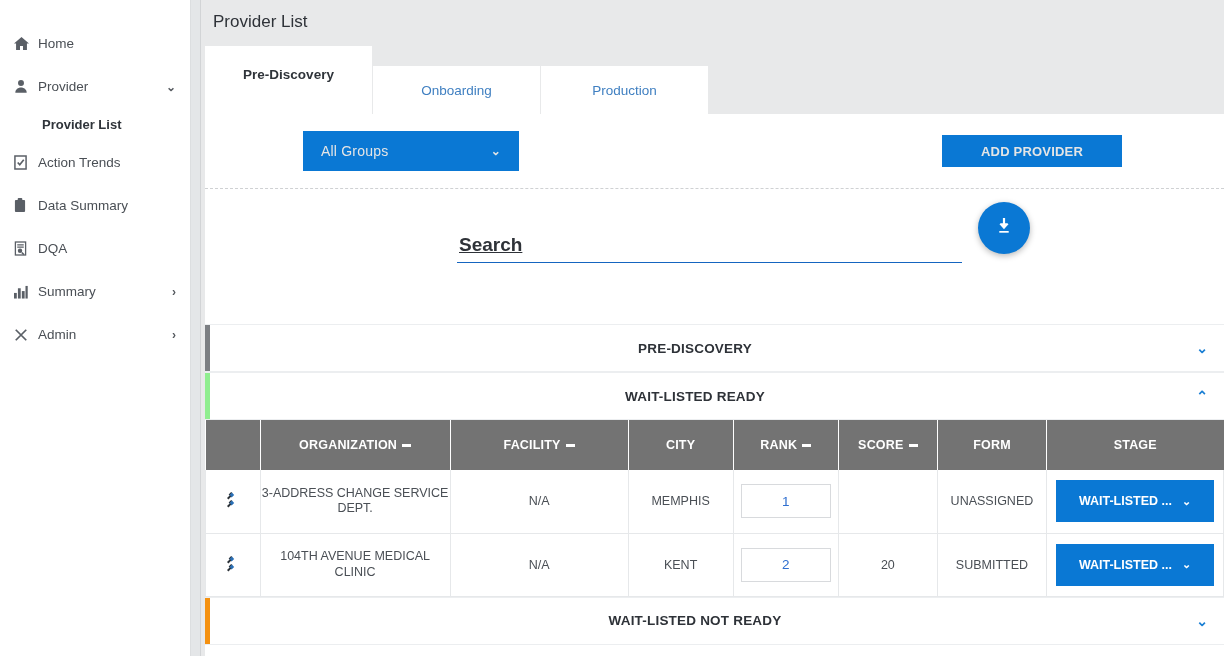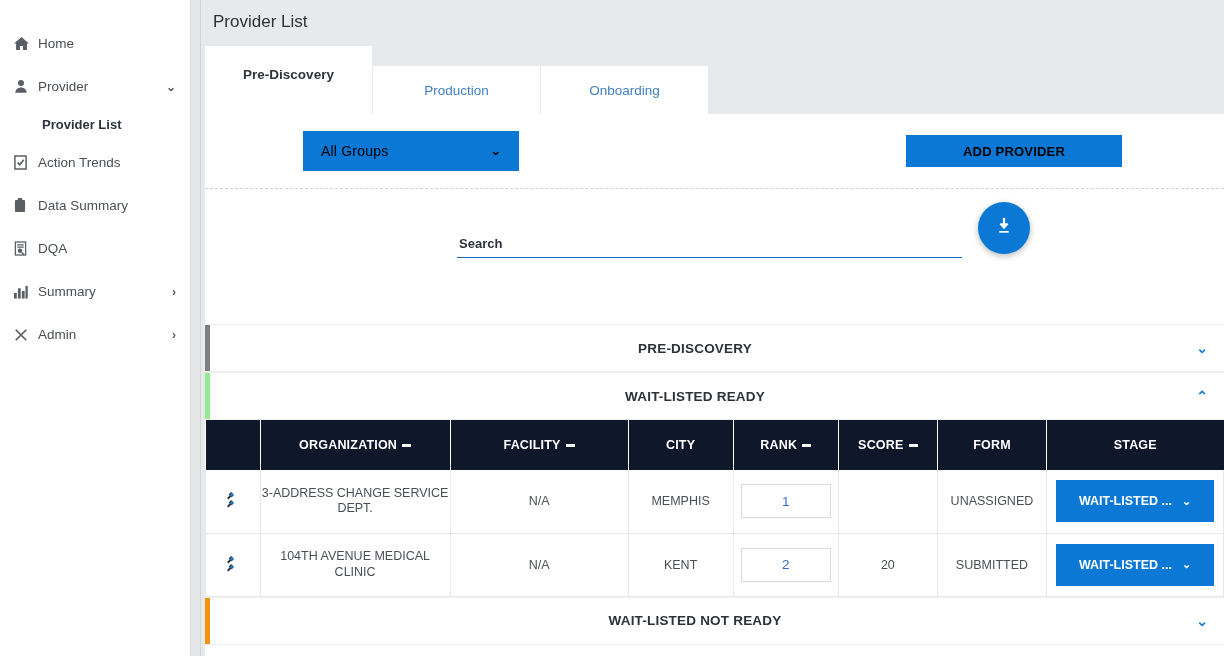--- a/index.html
+++ b/index.html
@@ -89,53 +89,54 @@
     position: relative;
   }
 
   
   .groups-row {
     display: flex; align-items: center; justify-content: space-between;
     padding: 17px 102px 17px 98px;
     position: relative;
   }
   .btn-blue {
-    background: #0a78d4; color: #000000; border: none;
+    background: #0a78d4; color: #e5e5e5; border: none;
     font-size: 13.5px; letter-spacing: .2px;
     cursor: pointer; font-family: inherit;
   }
   .all-groups {
     width: 216px; height: 40px;
     display: flex; align-items: center; justify-content: space-between;
     padding: 0 18px 0 18px; font-size: 14px;
   }
   .all-groups .cv { font-size: 12px; font-weight: bold; }
   .add-provider {
-    width: 216px; height: 32px;
+    width: 180px; height: 32px;
     font-size: 13px; font-weight: bold;
     display: flex; align-items: center; justify-content: center;
   }
   .dashed {
     border-top: 1px dashed #cfd1d3;
     margin: 0 0 0 0;
   }
 
   
   .search-region {
     height: 135px; position: relative;
   }
   .search-wrap {
     position: absolute; left: 252px; top: 45px; width: 505px;
   }
   .search-input {
     width: 100%; border: none; border-bottom: 1px solid #1565c0;
     outline: none; background: transparent;
-    font-family: inherit; font-size: 13px;
+    font-family: inherit; font-size: 19px;
     color: #2e3238; font-weight: bold;
     padding: 0 0 6px 2px;
+    text-decoration: underline;
   }
   .search-input::placeholder { color: #2e3238; opacity: 1; font-weight: bold; }
   .fab {
     position: absolute; left: 773px; top: 13px;
     width: 52px; height: 52px; border-radius: 50%;
     background: #0a78d4; color: #fff;
     display: flex; align-items: center; justify-content: center;
     box-shadow: 0 2px 6px rgba(0,0,0,.28);
     cursor: pointer;
   }
@@ -152,21 +153,21 @@
   .acc .ttl {
     flex: 1; text-align: center;
     font-size: 13.5px; font-weight: bold; color: #2e3238;
     letter-spacing: .2px;
   }
   .acc .arw { width: 44px; text-align: center; color: #1a7fd4; font-size: 14px; font-weight: bold; }
 
   
   table.grid { width: 100%; border-collapse: collapse; table-layout: fixed; }
   table.grid th {
-    background: #0f172a; color: #fff;
+    background: #737373; color: #fff;
     font-size: 12.5px; font-weight: bold; letter-spacing: .2px;
     height: 50px; border-right: 1px solid #ffffff;
     text-align: center;
   }
   table.grid th.first { width: 54px; }
   table.grid td {
     height: 63px; border: 1px solid #e6e8ea; border-top: none;
     text-align: center; font-size: 12.5px; color: #4a4f55;
     vertical-align: middle;
   }
@@ -290,24 +291,24 @@
 
   <main class="content">
 
     <div class="page-title">Provider List</div>
 
     <div class="tabs">
       <div class="tab active">
         <span>Pre-Discovery</span>
       </div>
       <div class="tab idle">
+        <span>Onboarding</span>
+      </div>
+      <div class="tab idle">
         <span>Production</span>
-      </div>
-      <div class="tab idle">
-        <span>Onboarding</span>
       </div>
     </div>
 
     <div class="panel">
 
       <div class="groups-row">
         <button class="btn-blue all-groups">
           <span>All Groups</span>
           <span class="cv">⌄</span>
         </button>

